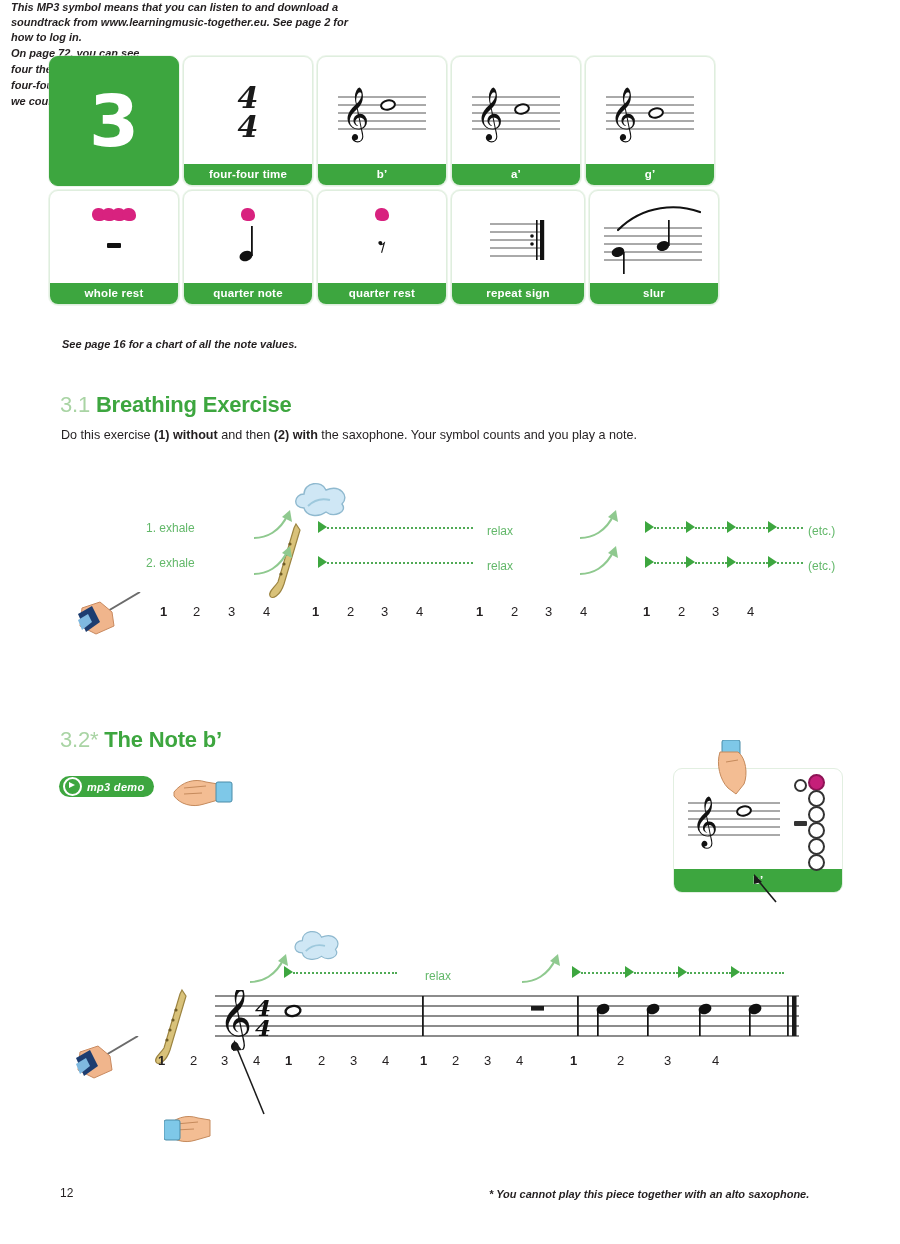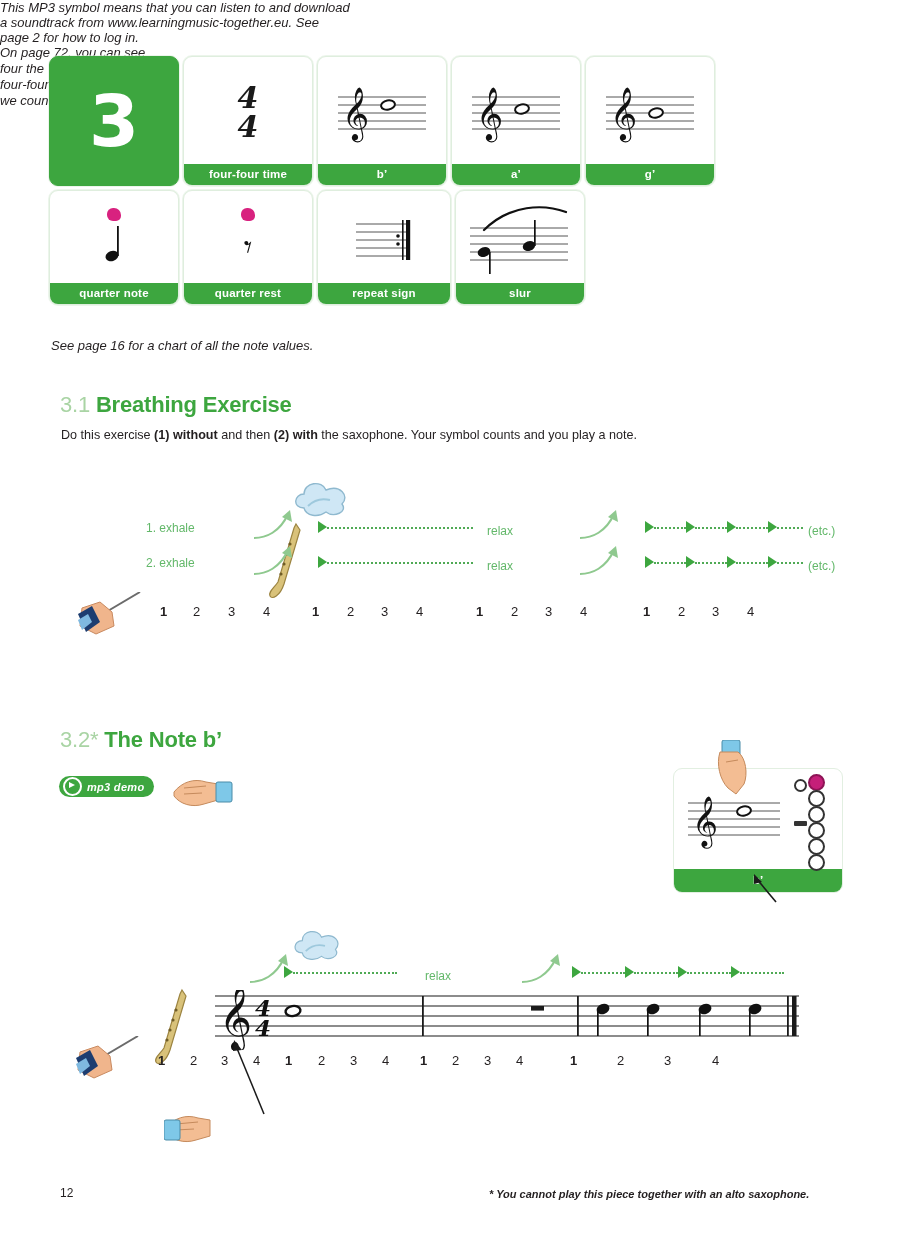--- a/index.html
+++ b/index.html
@@ -38,21 +38,21 @@
     display:inline-block;width:14px;height:13px;background:#d8227f;
     border-radius:6px 7px 5px 6px;margin:0 -2px;vertical-align:middle;
   }
 
   
   .h-sec{position:absolute;font-size:22px;font-weight:bold;letter-spacing:-.2px;}
   .h-sec .no{color:#a9d4a4;font-weight:normal;}
   .h-sec .ti{color:#3da63f;}
   .body{position:absolute;font-size:12.6px;color:#231f20;}
   .body b{font-weight:bold;}
-  .ital{font-style:italic;font-weight:normal;font-size:13px;color:#231f20;}
+  .ital{font-style:italic;font-weight:bold;font-size:11px;color:#231f20;margin-left:11px;}
 
   
   .ex{position:absolute;}
   .lbl-green{color:#63b86a;font-size:12px;}
   .dashline{position:absolute;height:0;border-top:2px dotted #4faa55;}
   .tri{
     position:absolute;width:0;height:0;
     border-left:9px solid #3da63f;border-top:6px solid transparent;border-bottom:6px solid transparent;
   }
   .beat{position:absolute;font-size:13px;color:#231f20;}
@@ -156,20 +156,31 @@
             <ellipse cx="62" cy="38" rx="7" ry="4.6" fill="#fff" stroke="#111" stroke-width="2" transform="rotate(-10 62 38)"></ellipse>
           </svg>
         </div>
         <div class="cap">g’</div>
       </div>
     </div>
 
     <div class="cardrow r2">
 
 
+      <div class="card" style="width:128px">
+        <div class="art">
+          <div class="blob">
+            <i></i><i></i><i></i><i></i>
+          </div>
+          <svg width="34" height="20" viewBox="0 0 34 20" style="margin-top:16px">
+            <rect x="10" y="8" width="14" height="5" fill="#111" rx="1"></rect>
+          </svg>
+        </div>
+        <div class="cap">whole rest</div>
+      </div>
 
       <div class="card" style="width:128px">
         <div class="art">
           <div class="blob"><i></i></div>
           <svg width="30" height="44" viewBox="0 0 30 44" style="margin-top:14px">
             <rect x="18" y="4" width="1.8" height="30" fill="#111"></rect>
             <ellipse cx="13" cy="34" rx="6.6" ry="5" fill="#111" transform="rotate(-20 13 34)"></ellipse>
           </svg>
         </div>
         <div class="cap">quarter note</div>

